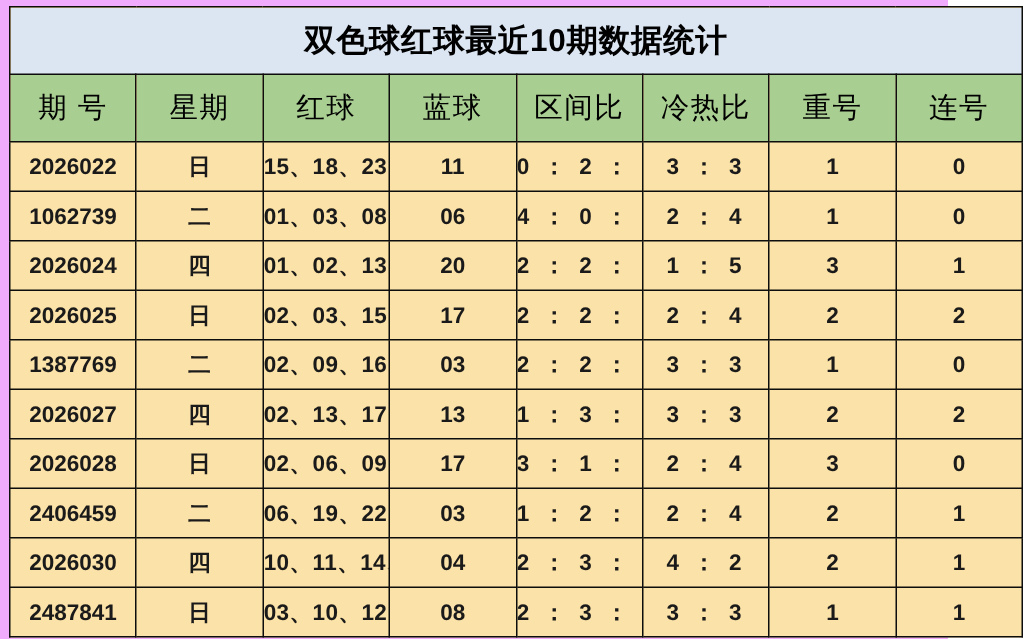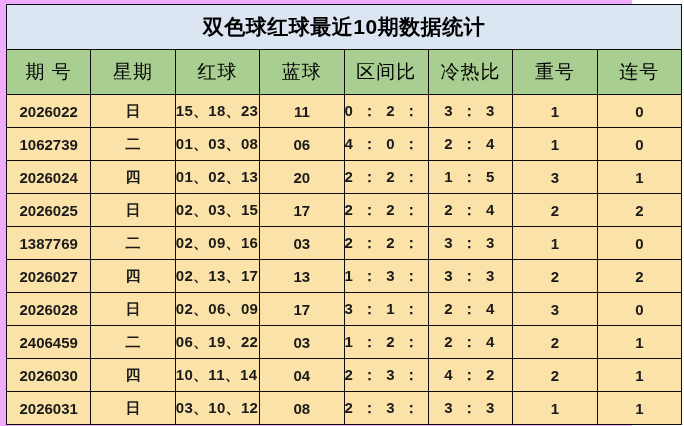--- a/index.html
+++ b/index.html
@@ -205,21 +205,21 @@
         <td class="c-weekday plain-num">四</td>
         <td class="c-red red-balls">10、11、14、19、22、24</td>
         <td class="c-blue blue-ball">04</td>
         <td class="c-zone ratio">2 ： 3 ： 1</td>
         <td class="c-hotcold ratio">4 ： 2</td>
         <td class="c-repeat plain-num">2</td>
         <td class="c-consec plain-num">1</td>
       </tr>
 
       <tr class="data-row">
-        <td class="c-issue plain-num">2026031</td>
+        <td class="c-issue plain-num">2487841</td>
         <td class="c-weekday plain-num">日</td>
         <td class="c-red red-balls">03、10、12、13、18、33</td>
         <td class="c-blue blue-ball">08</td>
         <td class="c-zone ratio">2 ： 3 ： 1</td>
         <td class="c-hotcold ratio">3 ： 3</td>
         <td class="c-repeat plain-num">1</td>
         <td class="c-consec plain-num">1</td>
       </tr>
     </tbody>
   </table>

